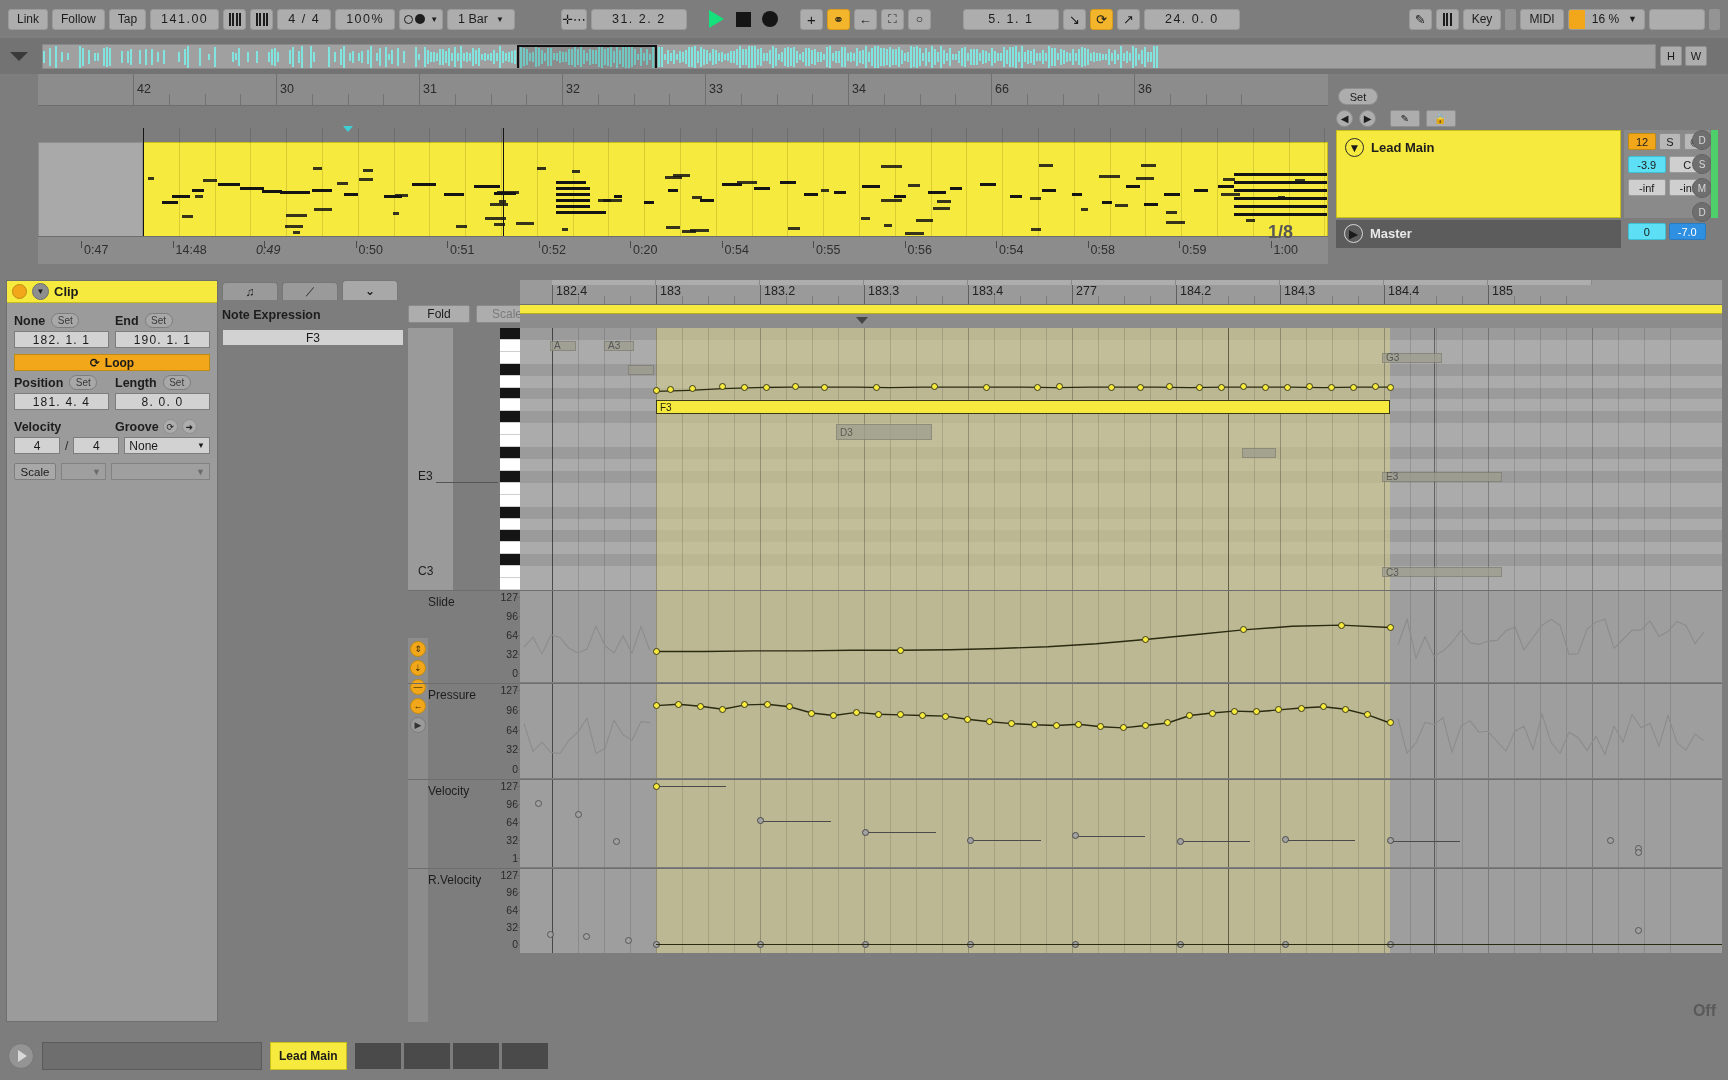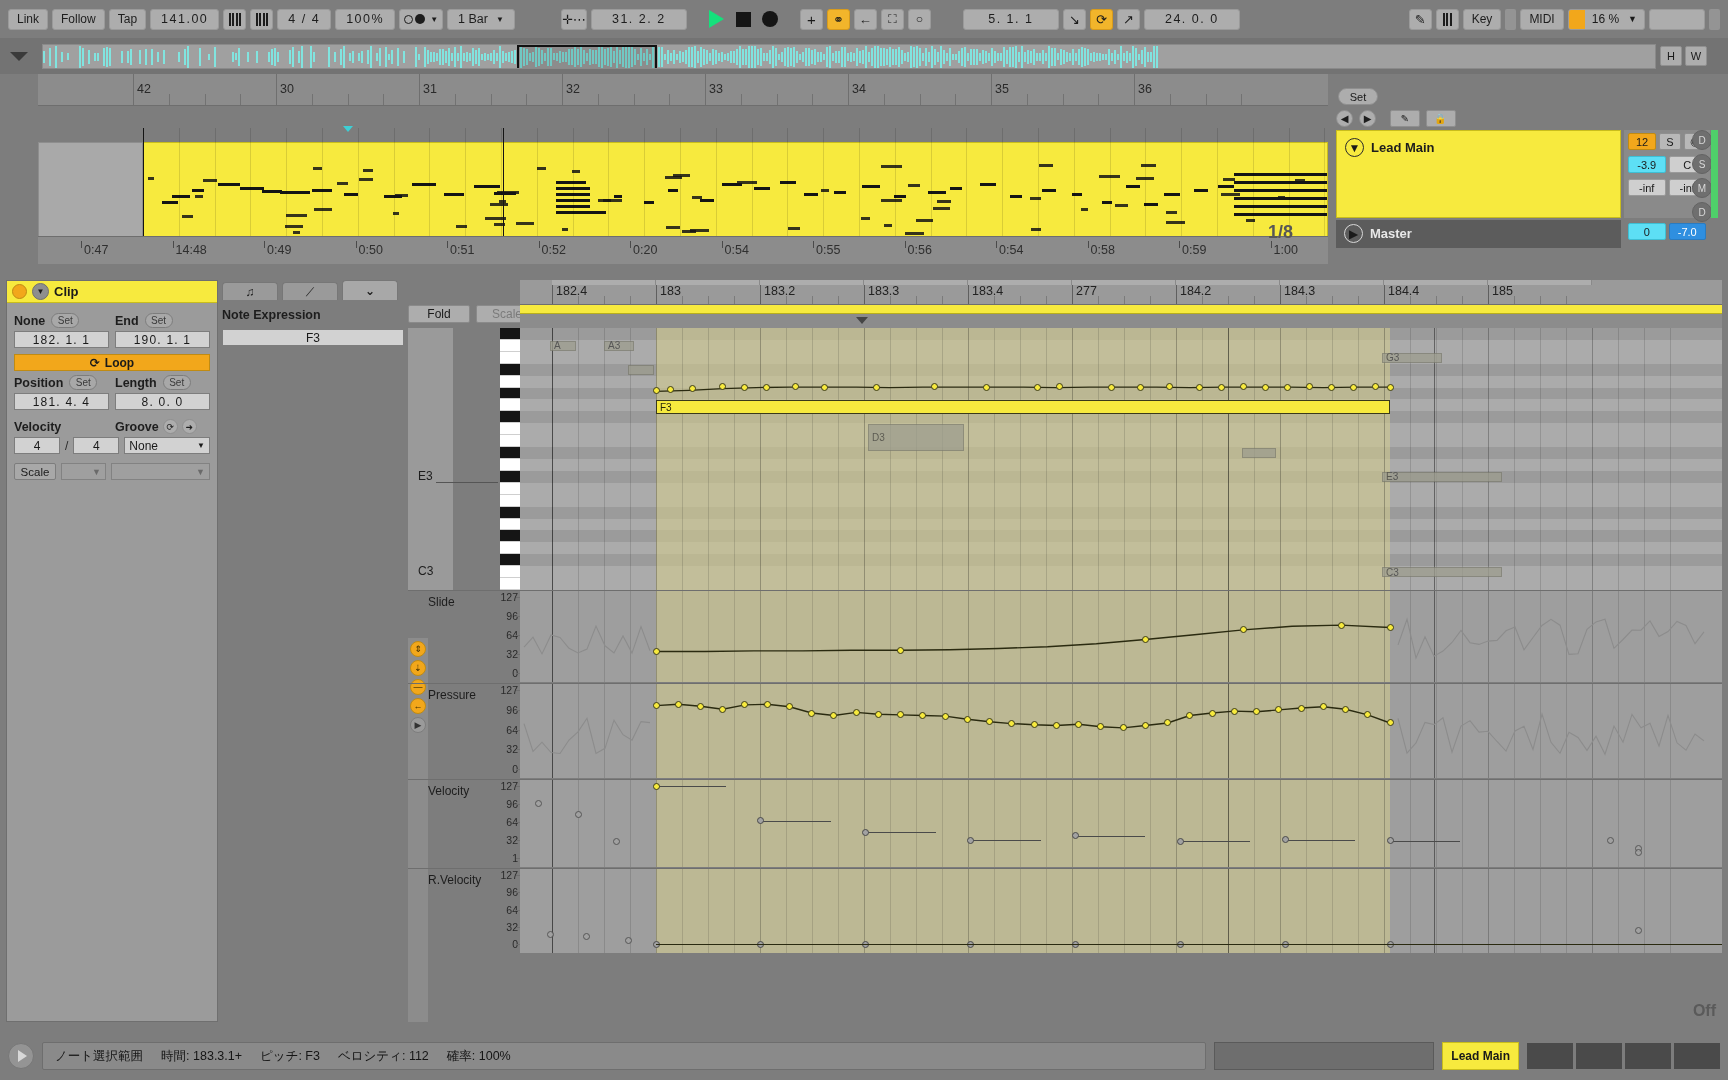--- a/index.html
+++ b/index.html
@@ -636,21 +636,21 @@
         <div class="bl" style="left:238px;">30</div>
         <div class="bar" style="left:381px;"></div>
         <div class="bl" style="left:381px;">31</div>
         <div class="bar" style="left:524px;"></div>
         <div class="bl" style="left:524px;">32</div>
         <div class="bar" style="left:667px;"></div>
         <div class="bl" style="left:667px;">33</div>
         <div class="bar" style="left:810px;"></div>
         <div class="bl" style="left:810px;">34</div>
         <div class="bar" style="left:953px;"></div>
-        <div class="bl" style="left:953px;">35</div>
+        <div class="bl" style="left:953px;">66</div>
         <div class="bar" style="left:1096px;"></div>
         <div class="bl" style="left:1096px;">36</div>
         <div class="bar" style="left:130.75px;top:20px;border-color:rgba(0,0,0,.18);"></div>
         <div class="bar" style="left:166.5px;top:20px;border-color:rgba(0,0,0,.18);"></div>
         <div class="bar" style="left:202.25px;top:20px;border-color:rgba(0,0,0,.18);"></div>
         <div class="bar" style="left:273.75px;top:20px;border-color:rgba(0,0,0,.18);"></div>
         <div class="bar" style="left:309.5px;top:20px;border-color:rgba(0,0,0,.18);"></div>
         <div class="bar" style="left:345.25px;top:20px;border-color:rgba(0,0,0,.18);"></div>
         <div class="bar" style="left:416.75px;top:20px;border-color:rgba(0,0,0,.18);"></div>
         <div class="bar" style="left:452.5px;top:20px;border-color:rgba(0,0,0,.18);"></div>
@@ -822,21 +822,21 @@
         </div>
       <div class="arr-play" style="left:105px;"></div>
       <div class="arr-play" style="left:465px;"></div>
       <div class="arr-mk" style="left:305px;top:20px;"></div>
     </div>
     <div class="arr-bottom" id="arrtime">
         <div class="tl" style="left:46px;">0:47</div>
         <div style="position:absolute;left:43px;top:4px;height:7px;border-left:1px solid #4a4a4a;"></div>
         <div class="tl" style="left:137.5px;">14:48</div>
         <div style="position:absolute;left:134.5px;top:4px;height:7px;border-left:1px solid #4a4a4a;"></div>
-        <div class="tl" style="left:229px;">0:49</div>
+        <div class="tl" style="left:218px;font-style:italic;">0:49</div>
         <div style="position:absolute;left:226px;top:4px;height:7px;border-left:1px solid #4a4a4a;"></div>
         <div class="tl" style="left:320.5px;">0:50</div>
         <div style="position:absolute;left:317.5px;top:4px;height:7px;border-left:1px solid #4a4a4a;"></div>
         <div class="tl" style="left:412px;">0:51</div>
         <div style="position:absolute;left:409px;top:4px;height:7px;border-left:1px solid #4a4a4a;"></div>
         <div class="tl" style="left:503.5px;">0:52</div>
         <div style="position:absolute;left:500.5px;top:4px;height:7px;border-left:1px solid #4a4a4a;"></div>
         <div class="tl" style="left:595px;">0:20</div>
         <div style="position:absolute;left:592px;top:4px;height:7px;border-left:1px solid #4a4a4a;"></div>
         <div class="tl" style="left:686.5px;">0:54</div>
@@ -1157,21 +1157,21 @@
           <div class="pr-v" style="left:1098px;"></div>
           <div class="pr-v" style="left:1124px;"></div>
           <div class="pr-v" style="left:1150px;"></div>
           <div class="pr-v" style="left:1072px;border-color:rgba(0,0,0,.25);"></div>
           <div class="pr-vb" style="left:708px;"></div>
           <div class="pr-vb" style="left:32px;"></div>
           <div class="pr-vb" style="left:914px;"></div>
           <div class="pr-note ghost" style="left:30px;top:12.909090909090908px;width:26px;height:9.909090909090908px;">A</div>
           <div class="pr-note ghost" style="left:84px;top:12.909090909090908px;width:30px;height:9.909090909090908px;">A3</div>
           <div class="pr-note ghost" style="left:108px;top:36.72727272727273px;width:26px;height:9.909090909090908px;"></div>
-          <div class="pr-note ghost" style="left:348px;top:96.27272727272727px;width:96px;height:27px;">D3</div>
+          <div class="pr-note ghost" style="left:316px;top:96.27272727272727px;width:96px;height:16px;">D3</div>
           <div class="pr-note ghost" style="left:762px;top:72.45454545454545px;width:34px;height:9.909090909090908px;">E</div>
           <div class="pr-note ghost" style="left:722px;top:120.09090909090908px;width:34px;height:9.909090909090908px;"></div>
           <div class="pr-note ghost" style="left:862px;top:24.818181818181817px;width:60px;height:9.909090909090908px;">G3</div>
           <div class="pr-note ghost" style="left:862px;top:143.9090909090909px;width:120px;height:9.909090909090908px;">E3</div>
           <div class="pr-note ghost" style="left:862px;top:239.18181818181816px;width:120px;height:9.909090909090908px;">C3</div>
           <div class="pr-note" style="left:136px;top:72.45454545454545px;width:734px;height:13.1px;">F3</div>
           <svg style="position:absolute;left:0;top:0;width:100%;height:262px;pointer-events:none;">
             <polyline points="136,63.45454545454545 169.36363636363637,62.35454545454545 202.72727272727275,60.70454545454545 236.09090909090907,59.60454545454545 269.4545454545455,59.054545454545455 302.8181818181818,59.054545454545455 336.18181818181813,59.054545454545455 369.5454545454545,59.60454545454545 402.90909090909093,59.054545454545455 436.2727272727273,59.054545454545455 469.6363636363636,59.054545454545455 503,59.054545454545455 536.3636363636363,59.60454545454545 569.7272727272727,59.054545454545455 603.090909090909,59.054545454545455 636.4545454545455,59.054545454545455 669.8181818181819,59.60454545454545 703.1818181818181,59.054545454545455 736.5454545454546,59.054545454545455 769.9090909090909,59.054545454545455 803.2727272727273,59.60454545454545 836.6363636363636,59.054545454545455 870,59.054545454545455" fill="none" stroke="#2a2a10" stroke-width="1.3"></polyline>
           </svg>
           <div class="dot-y" style="left:132.5px;top:58.95454545454545px;"></div>
@@ -1565,27 +1565,20 @@
           </div>
         </div>
         <div class="off-lbl">Off</div>
       </div>
   </div>
 
   <div class="status">
     <div class="st-play">
         <span class="t"></span>
       </div>
-    <div class="st-msg">
-      <span>ノート選択範囲</span>
-      <span>時間: 183.3.1+</span>
-      <span>ピッチ: F3</span>
-      <span>ベロシティ: 112</span>
-      <span>確率: 100%</span>
-    </div>
     <div class="st-mini"></div>
     <div class="st-trk">Lead Main</div>
     <div class="st-chunks">
       <i></i>
       <i></i>
       <i></i>
       <i></i>
     </div>
   </div>
 </div>

